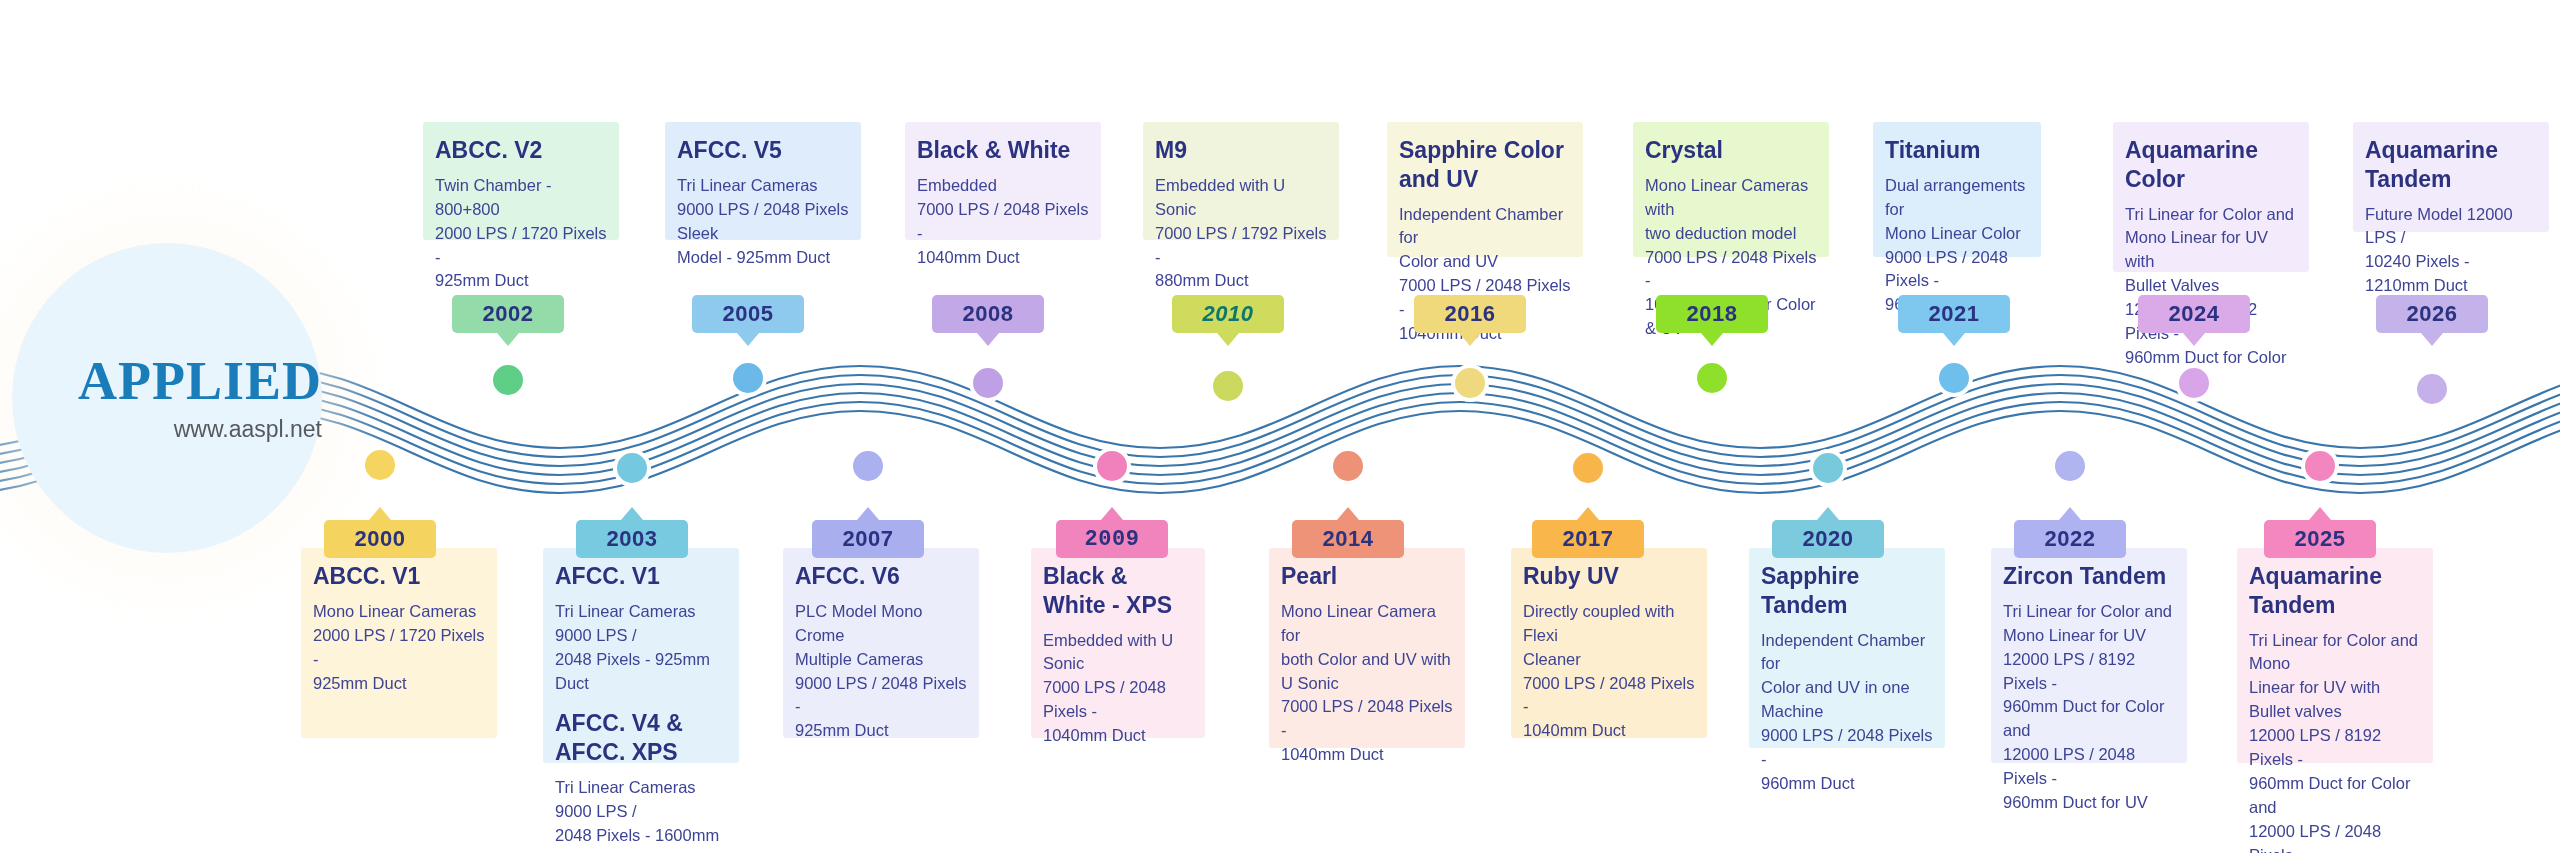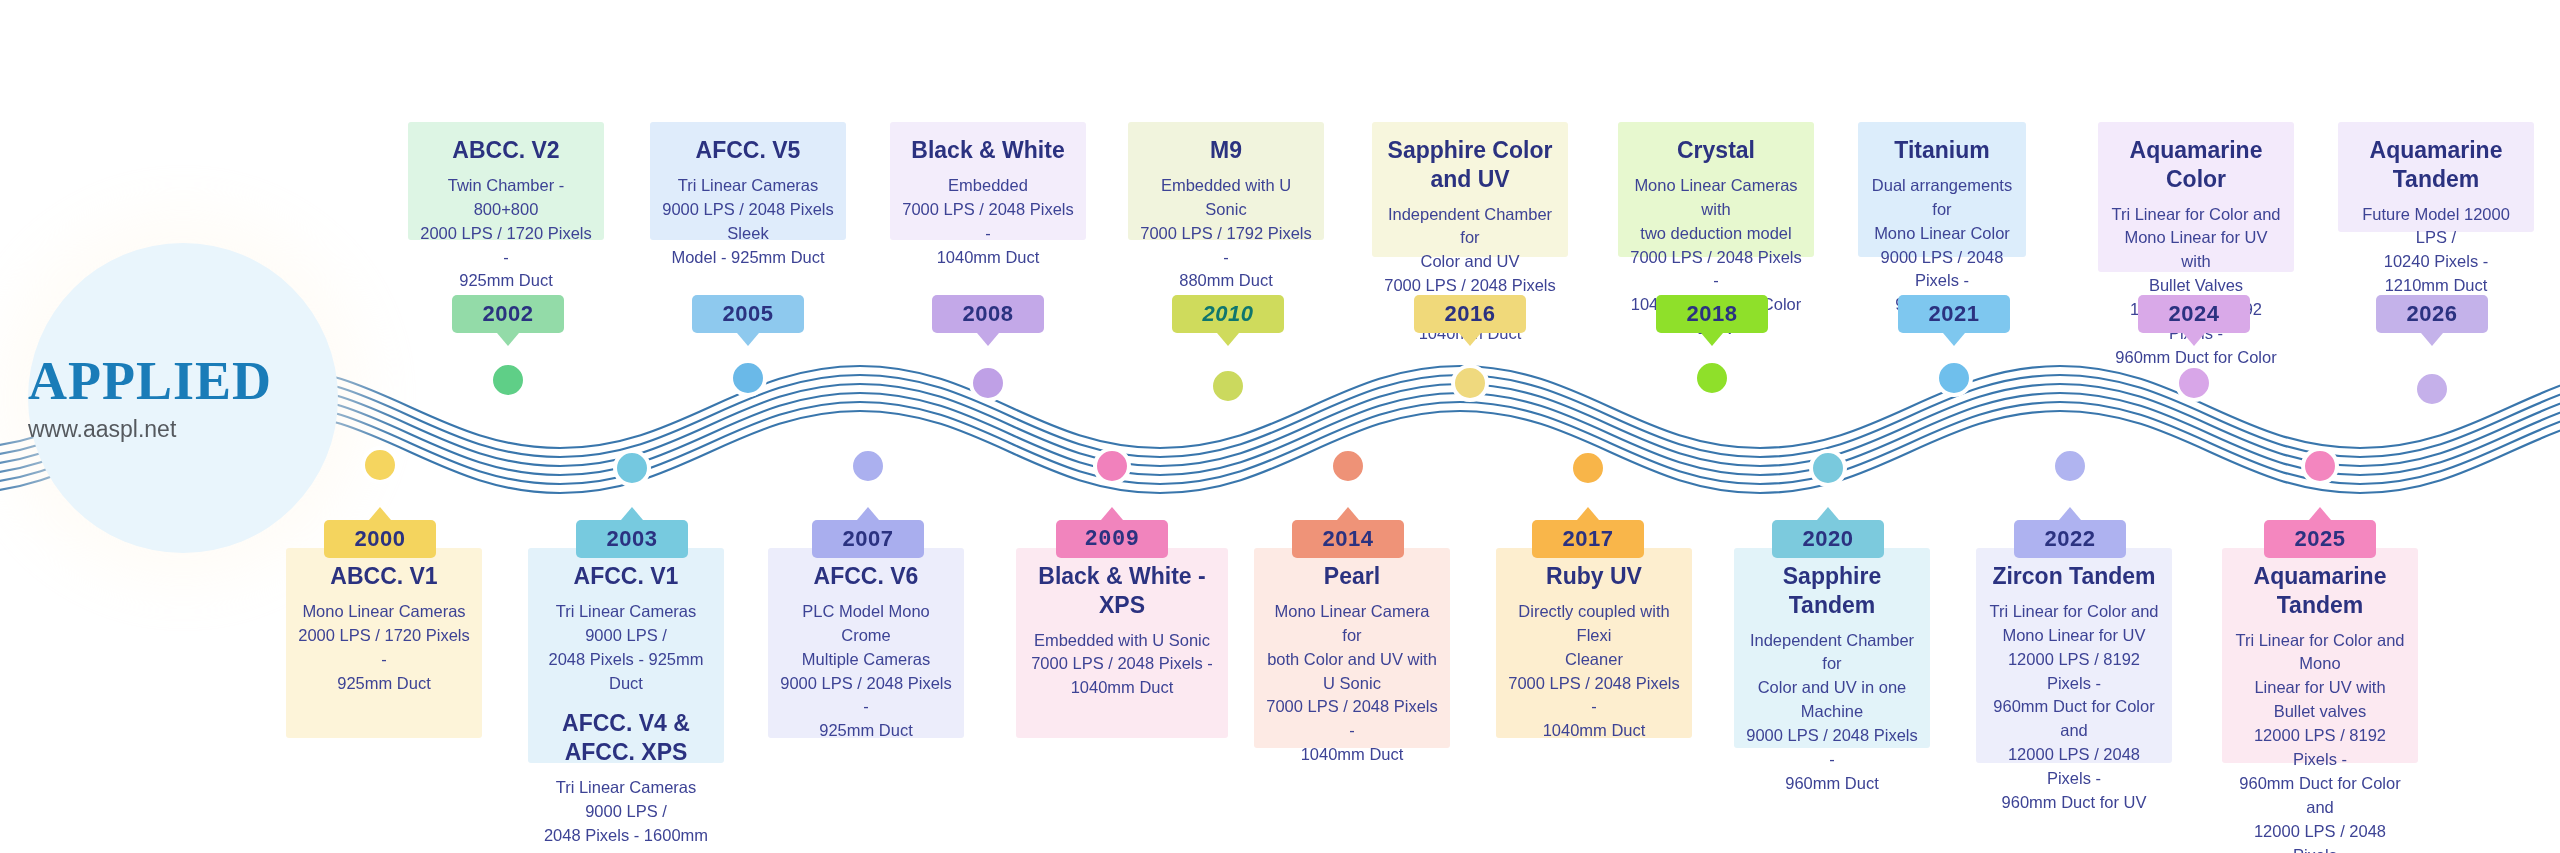--- a/index.html
+++ b/index.html
@@ -7,24 +7,24 @@
     width:2560px;height:853px;
     background:#ffffff;
     font-family:"Liberation Sans", sans-serif;
     overflow:hidden;
     position:relative;
   }
   #stage{position:absolute;inset:0;width:2560px;height:853px;}
 
   
   .logo-wrap{
-    position:absolute;left:28px;top:243px;width:310px;height:310px;
+    position:absolute;left:12px;top:243px;width:310px;height:310px;
     border-radius:50%;
     background:#e9f5fc;
-    display:flex;flex-direction:column;align-items:flex-start;justify-content:center;
+    display:flex;flex-direction:column;align-items:flex-end;justify-content:center;
     box-shadow:0 0 60px 30px rgba(255,250,240,.55);
   }
   .logo-title{
     font-family:"Liberation Serif", serif;
     font-size:54px;font-weight:700;color:#1a7cb8;letter-spacing:1px;line-height:1;
   }
   .logo-url{
     margin-top:8px;font-size:23px;color:#55595e;font-family:"Liberation Sans",sans-serif;
   }
 
@@ -52,22 +52,22 @@
     width:0;height:0;border-left:11px solid transparent;border-right:11px solid transparent;
   }
   .year.down .tip{bottom:-13px;border-top:13px solid currentColor;}
   .year.up   .tip{top:-13px;border-bottom:13px solid currentColor;}
 
   
   .card{
     position:absolute;
     box-sizing:border-box;
     padding:14px 12px 16px;
-    text-align:center;
     border-radius:3px;
+    margin-left:15px;
   }
   .card .c-title{
     font-size:23px;font-weight:700;color:#2b3280;margin:0 0 9px;line-height:1.25;
   }
   .card .c-sub{
     font-size:16.5px;color:#3d4395;line-height:1.45;margin:0;
   }
   .card .c-title.second{margin-top:14px;}
   .row-top .card{ }
   .row-bot .card{ }
@@ -242,21 +242,21 @@
           <div>PLC Model Mono Crome</div>
           <div>Multiple Cameras</div>
           <div>9000 LPS / 2048 Pixels -</div>
           <div>925mm Duct</div>
         </div>
       </div>
       <div class="year up" style="left: 812px; top: 520px; background: rgb(169, 174, 238); color: rgb(169, 174, 238); z-index: 5;">
         <span style="color: rgb(43, 50, 128);">2007</span>
         <span class="tip"></span>
       </div>
-      <div class="card" style="left: 1016px; top: 548px; width: 212px; height: 190px; background: rgb(252, 233, 241); z-index: 2;">
+      <div class="card" style="left: 1016px; top: 548px; width: 174px; height: 190px; background: rgb(252, 233, 241); z-index: 2;">
         <div class="c-title">Black &amp; White - XPS</div>
         <div class="c-sub">
           <div>Embedded with U Sonic</div>
           <div>7000 LPS / 2048 Pixels -</div>
           <div>1040mm Duct</div>
         </div>
       </div>
       <div class="year up" style="left: 1056px; top: 520px; background: rgb(241, 132, 189); color: rgb(241, 132, 189); z-index: 5; font-family: Liberation Mono, monospace;">
         <span style="color: rgb(43, 50, 128);">2009</span>
         <span class="tip"></span>

